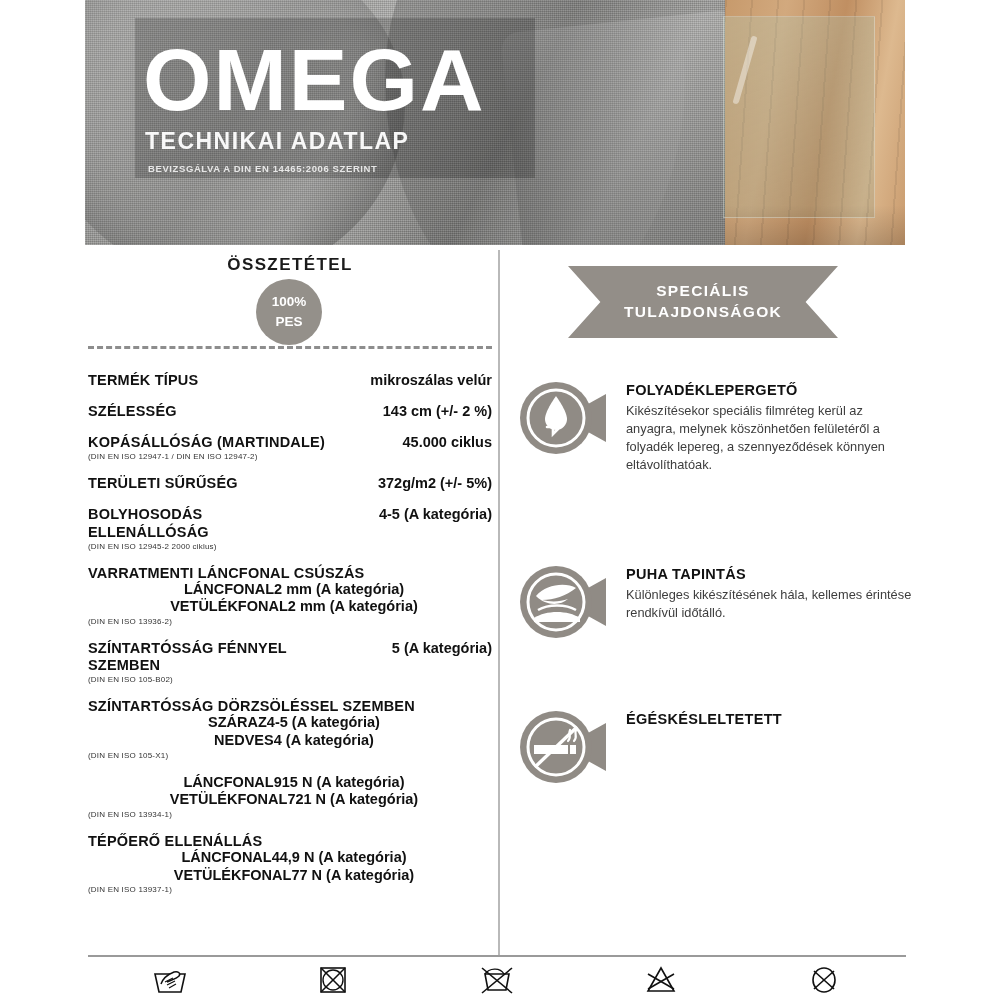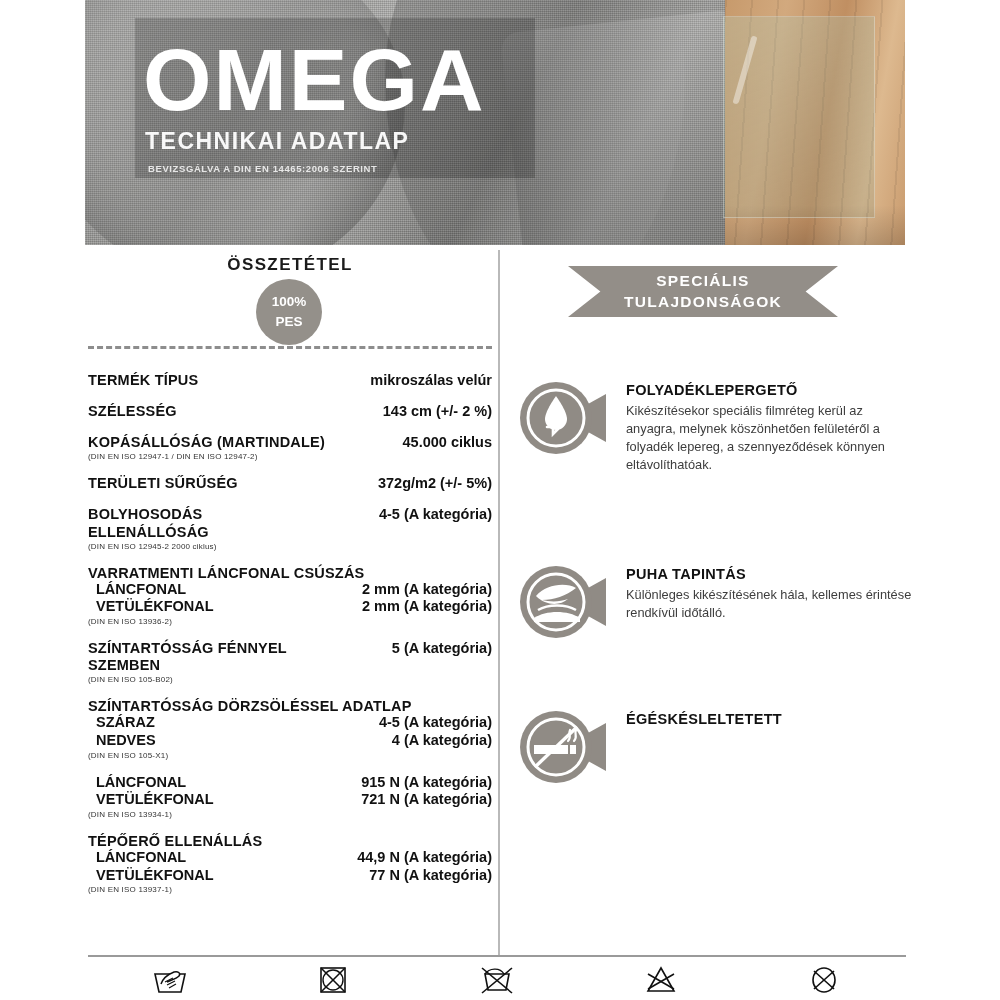--- a/index.html
+++ b/index.html
@@ -61,27 +61,27 @@
     font-weight:bold;font-size:17px;letter-spacing:1.4px;color:#1b1b1b;}
   .badge{position:absolute;left:256px;top:279px;width:66px;height:66px;border-radius:50%;background:#94908a;
     color:#fff;font-weight:bold;font-size:13.5px;display:flex;flex-direction:column;align-items:center;justify-content:center;line-height:1.5;}
 
   .spec-list{position:absolute;left:88px;top:372px;width:404px;}
   .spec{position:relative;margin-bottom:14px;}
   .spec-main{display:flex;justify-content:space-between;align-items:flex-start;gap:8px;}
   .spec-label{font-weight:bold;font-size:14.5px;color:#111;letter-spacing:.2px;line-height:1.18;}
   .spec-value{font-weight:bold;font-size:14.5px;color:#111;white-space:nowrap;text-align:right;}
   .spec-head{font-weight:bold;font-size:14.5px;color:#111;letter-spacing:.2px;}
-  .sub-row{display:flex;justify-content:space-between;align-items:baseline;padding-left:8px;line-height:1.22;}
+  .sub-row{display:flex;justify-content:center;align-items:baseline;padding-left:8px;line-height:1.22;}
   .sub-label{font-weight:bold;font-size:14.5px;color:#111;}
   .sub-value{font-weight:bold;font-size:14.5px;color:#111;white-space:nowrap;}
   .std{font-size:8px;color:#333;letter-spacing:.2px;margin-top:1px;}
 
   
-  .ribbon{position:absolute;left:568px;top:266px;width:270px;height:51px;background:#938e88;
+  .ribbon{position:absolute;left:568px;top:266px;width:270px;height:72px;background:#938e88;
     clip-path:polygon(0 0, 100% 0, 88% 50%, 100% 100%, 0 100%, 12% 50%);
     display:flex;flex-direction:column;align-items:center;justify-content:center;
     color:#fff;font-weight:bold;font-size:15.5px;letter-spacing:1.3px;line-height:1.35;text-align:center;}
 
   .feature{position:absolute;left:516px;display:flex;gap:18px;width:400px;}
   .f1{top:378px;} .f2{top:562px;} .f3{top:707px;}
   .f-icon{flex:0 0 auto;width:92px;height:80px;position:relative;}
   .f-body{padding-top:4px;}
   .f-title{font-weight:bold;font-size:14.5px;color:#111;letter-spacing:.3px;margin-bottom:4px;}
   .f-text{font-size:12.8px;color:#3d3d3d;line-height:1.42;max-width:300px;}
@@ -168,21 +168,21 @@
         <div class="std">(DIN EN ISO 13936-2)</div>
       </div>
       <div class="spec">
         <div class="spec-main">
           <span class="spec-label">SZÍNTARTÓSSÁG FÉNNYEL<br>SZEMBEN</span>
           <span class="spec-value">5 (A kategória)</span>
         </div>
         <div class="std">(DIN EN ISO 105-B02)</div>
       </div>
       <div class="spec">
-        <div class="spec-head">SZÍNTARTÓSSÁG DÖRZSÖLÉSSEL ADATLAP</div>
+        <div class="spec-head">SZÍNTARTÓSSÁG DÖRZSÖLÉSSEL SZEMBEN</div>
         <div class="sub-row">
           <span class="sub-label">SZÁRAZ</span>
           <span class="sub-value">4-5 (A kategória)</span>
         </div>
         <div class="sub-row">
           <span class="sub-label">NEDVES</span>
           <span class="sub-value">4 (A kategória)</span>
         </div>
         <div class="std">(DIN EN ISO 105-X1)</div>
       </div>

